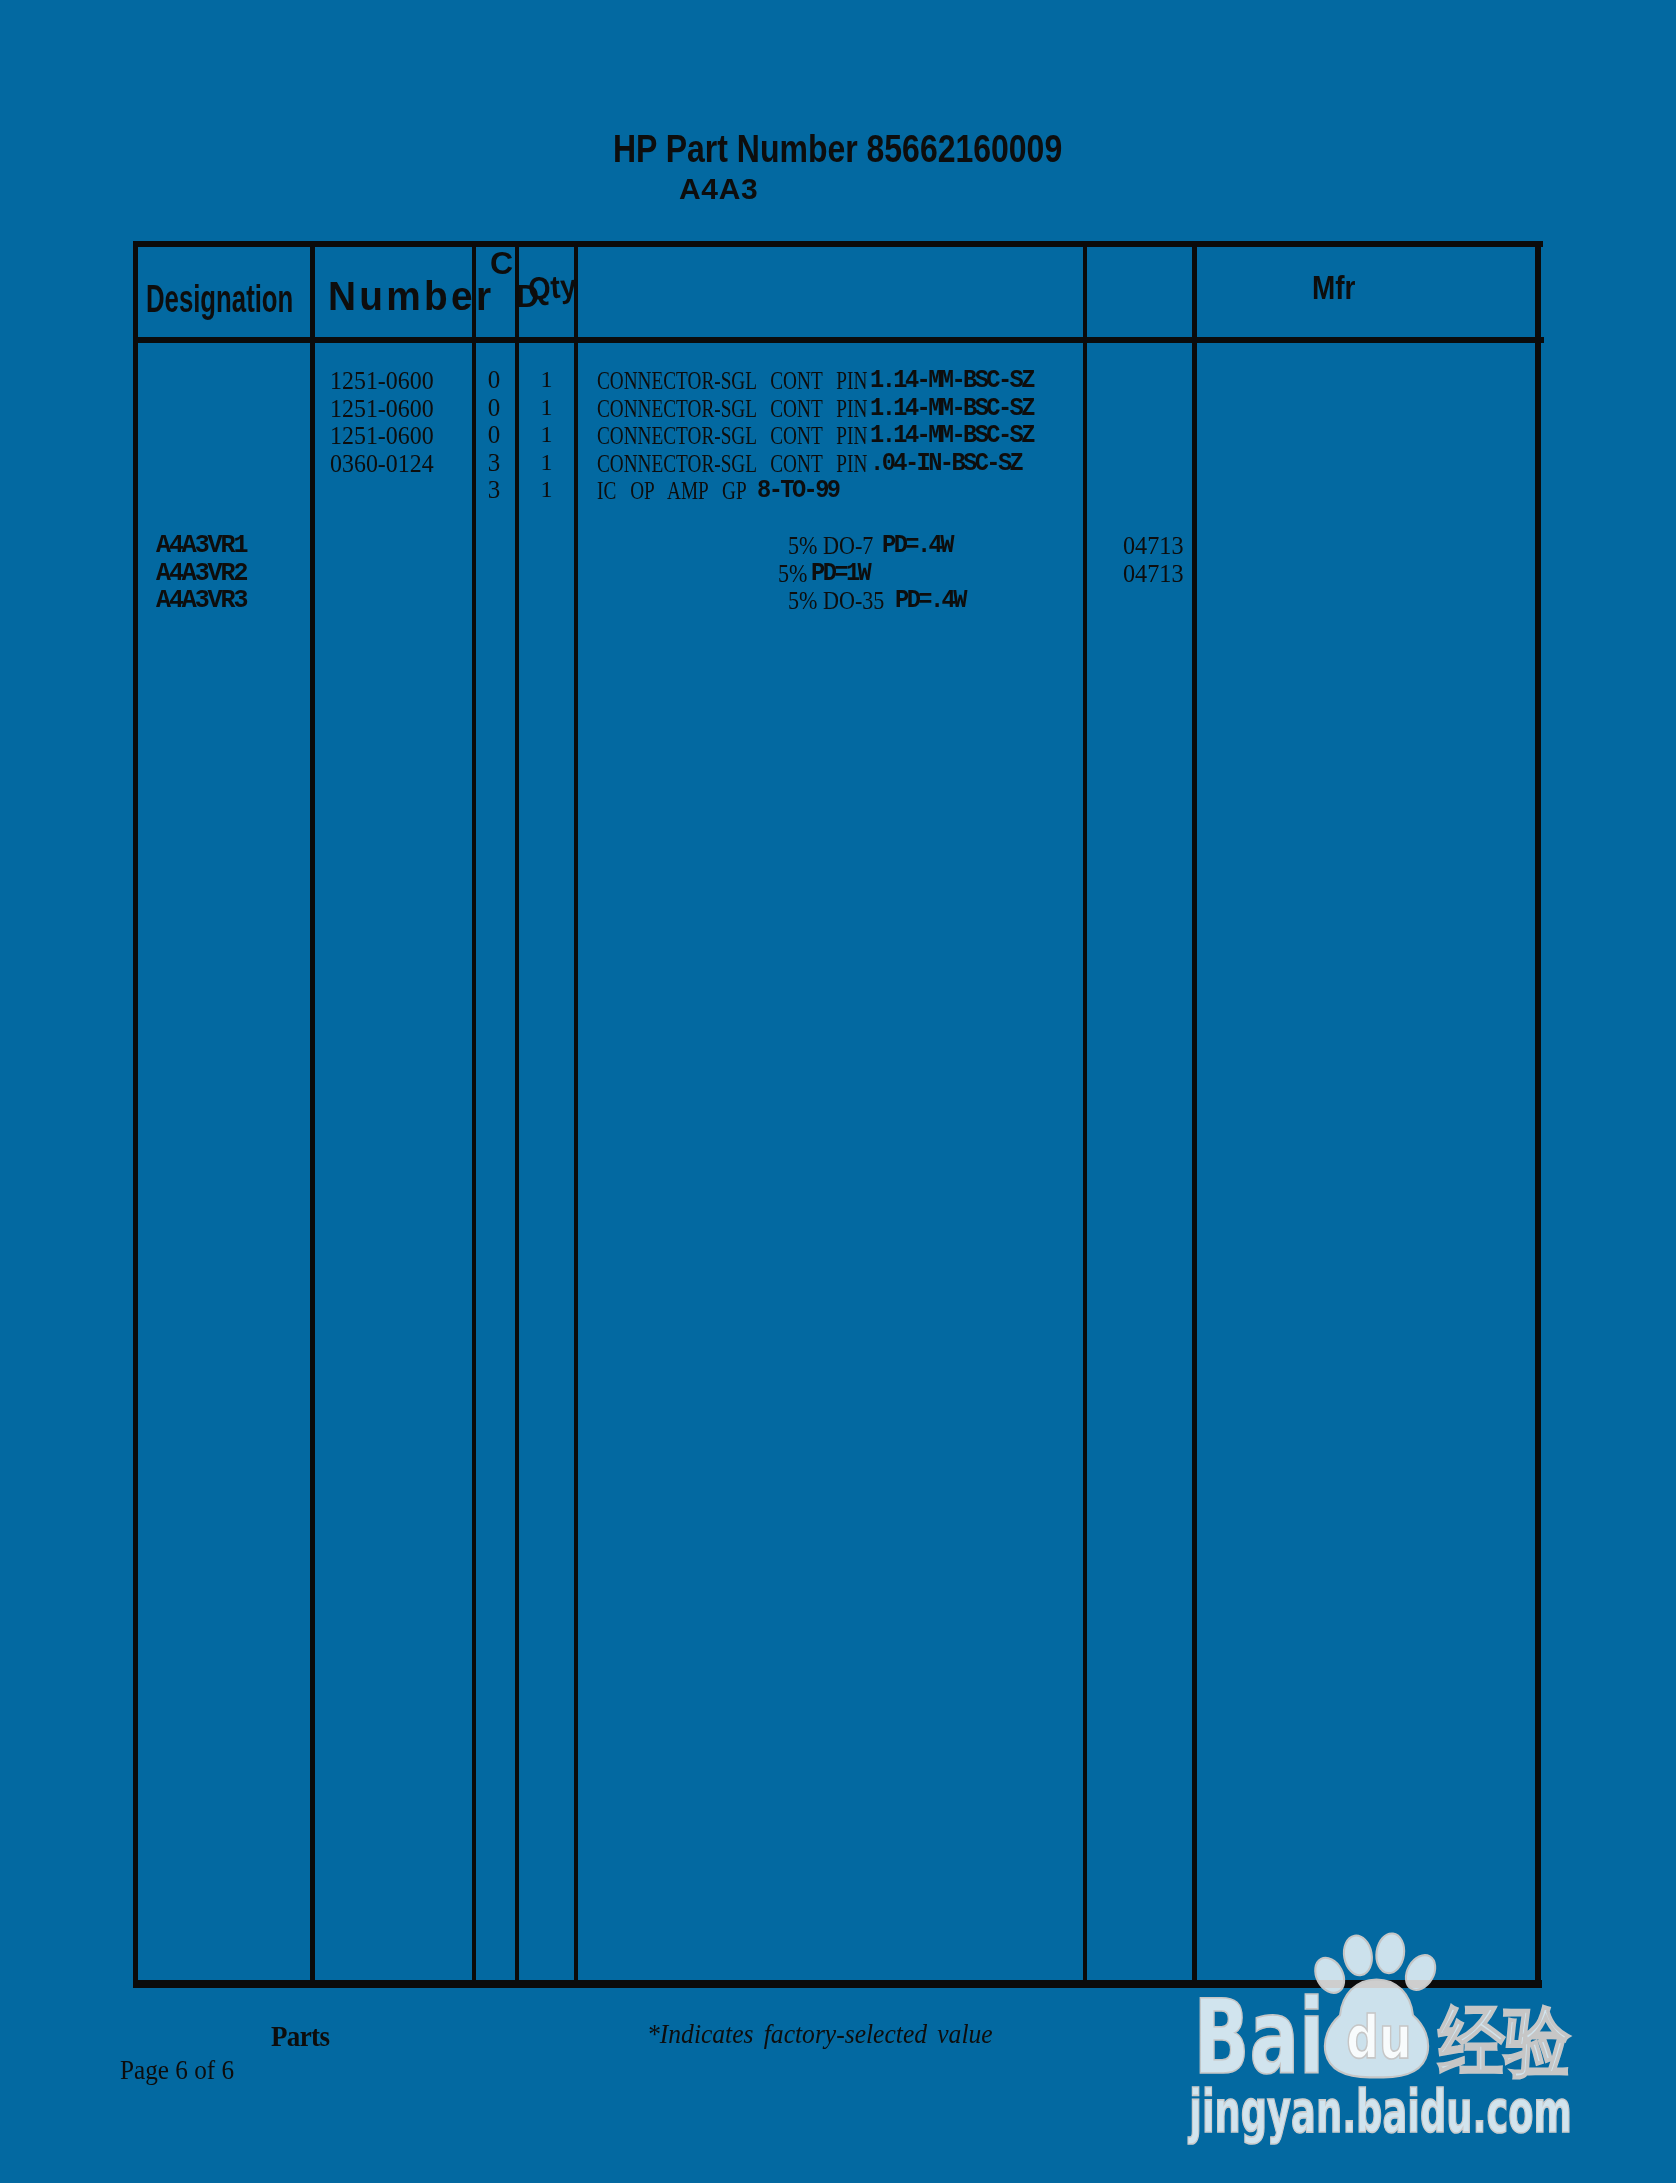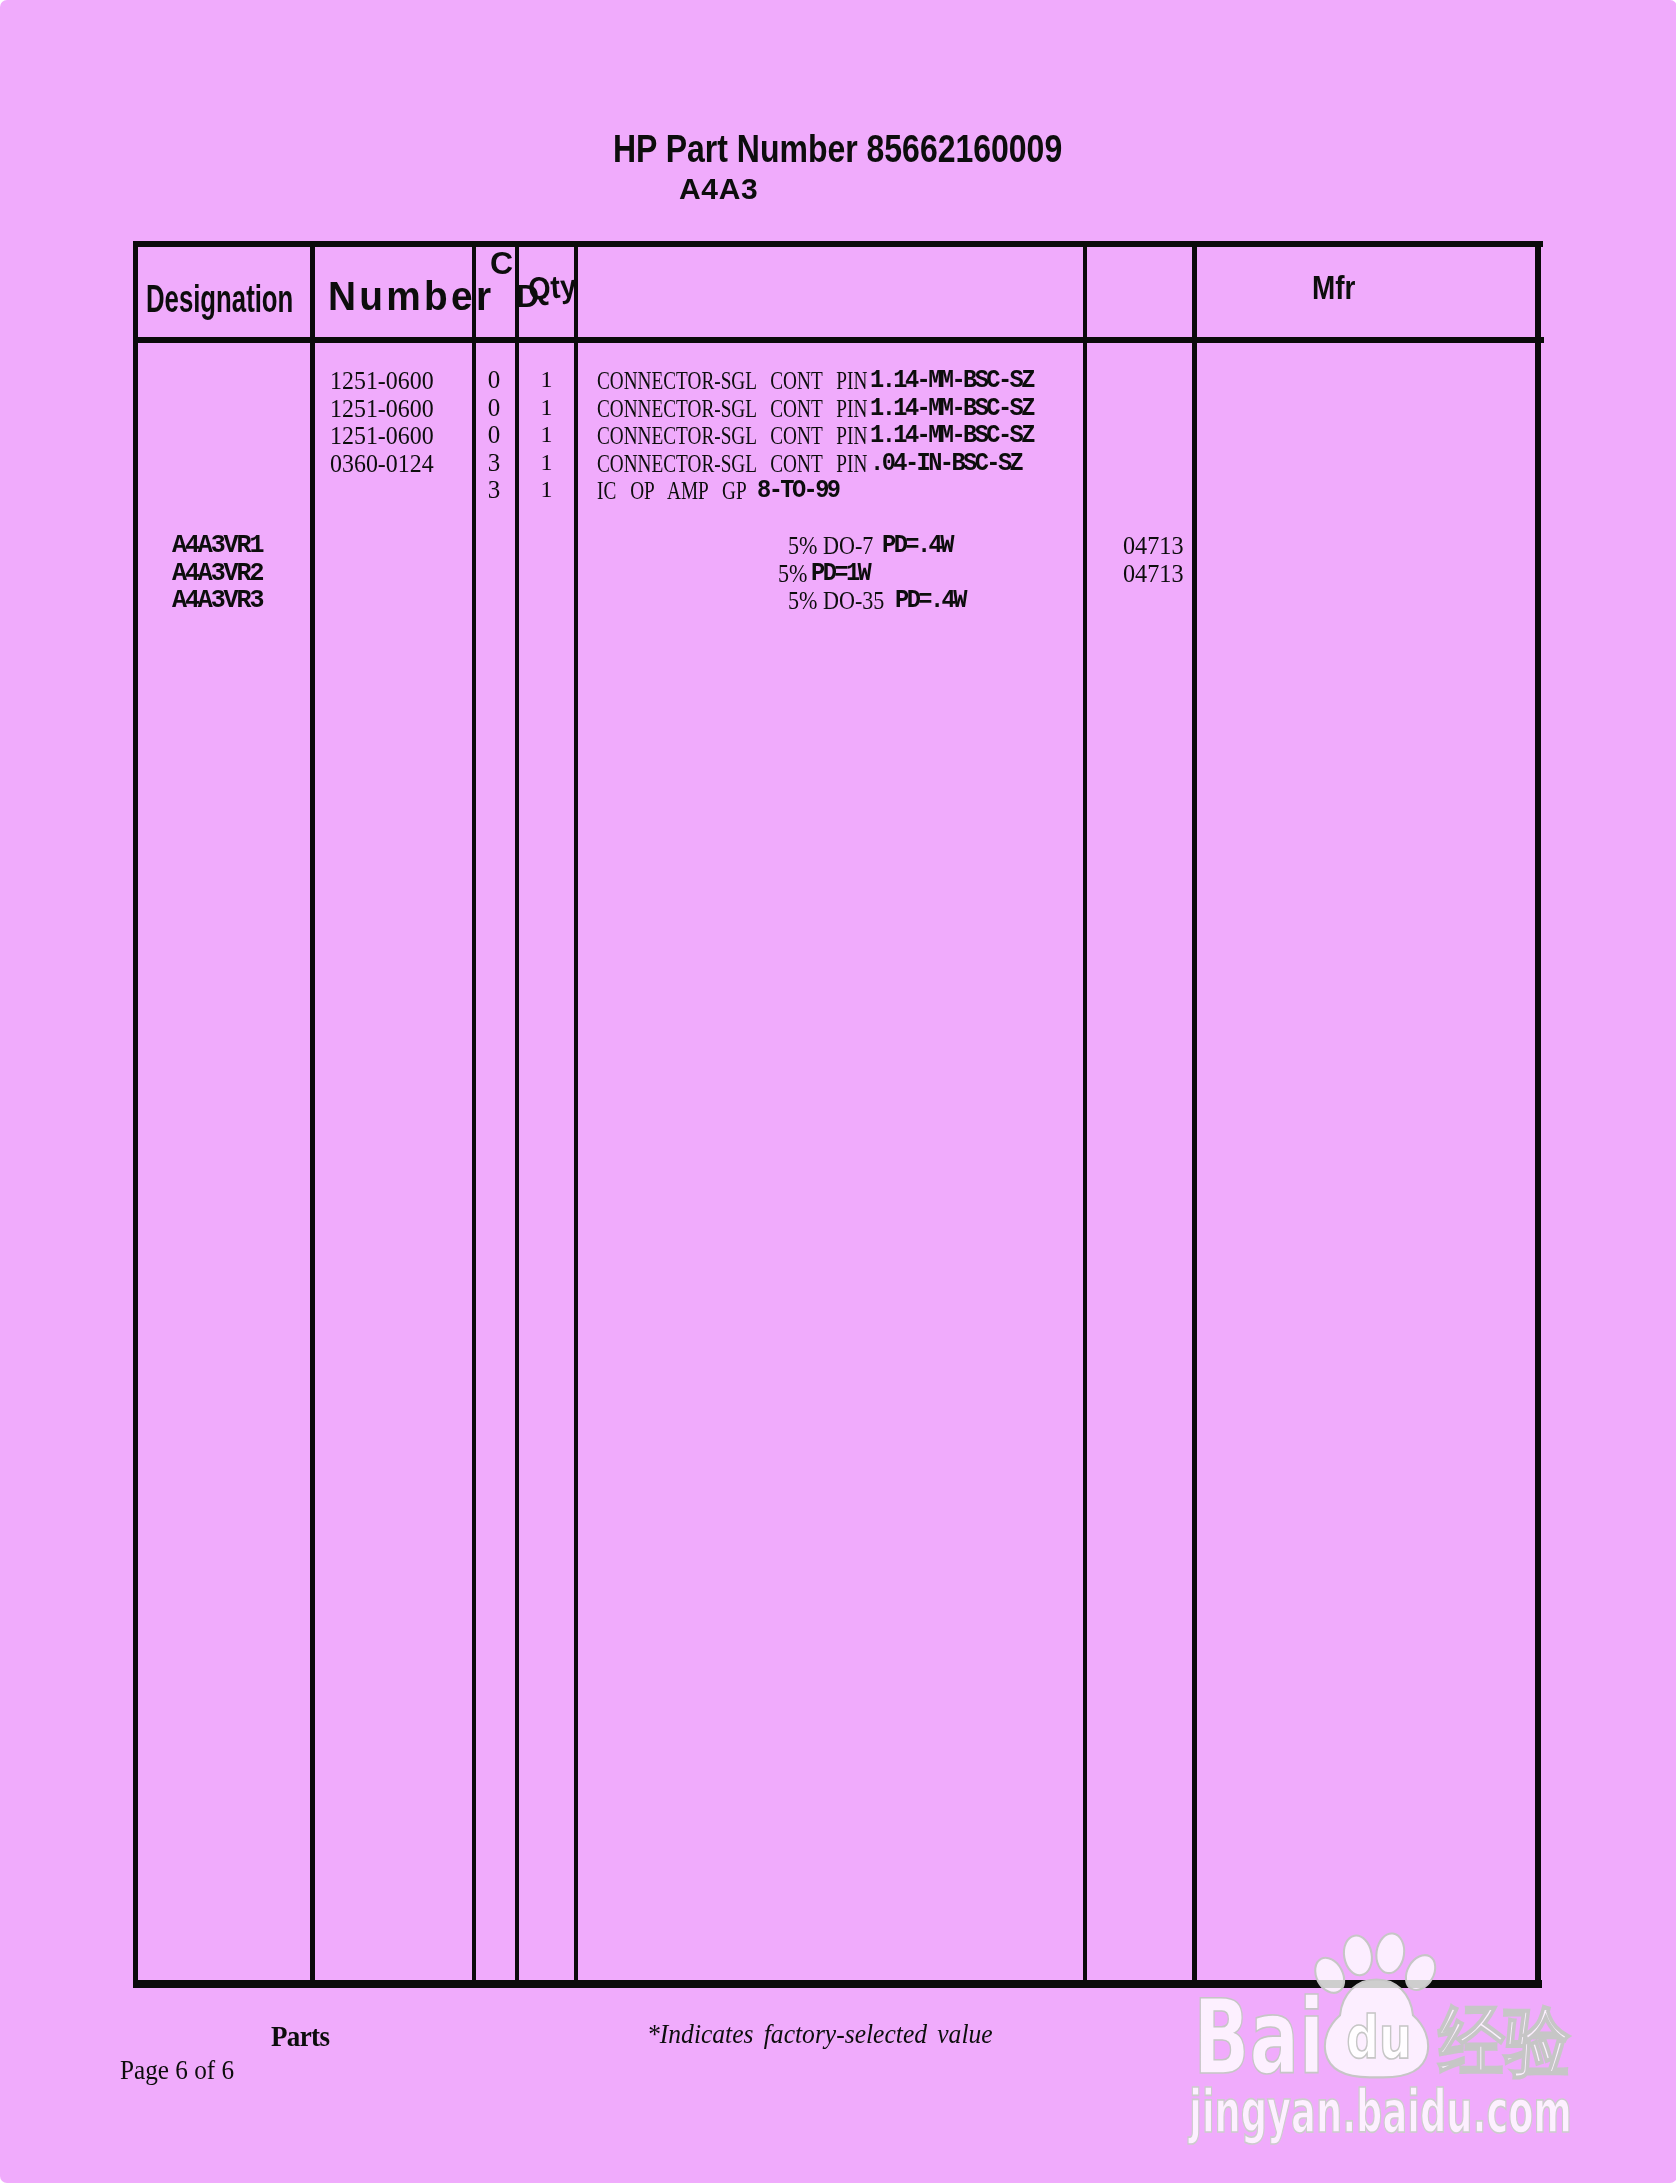--- a/index.html
+++ b/index.html
@@ -1,17 +1,17 @@
 <!DOCTYPE html>
 <html style="font-size:11px"><head>
 <meta charset="utf-8">
 <style>
   html,body{margin:0;padding:0;background:#ffffff;}
-  .page{position:relative;width:1677px;height:2183px;background:#f0abfc;overflow:hidden;
-        font-family:"Liberation Sans",sans-serif;color:#0d0d0d;border-radius:7px;}
+  .page{position:relative;width:1677px;height:2183px;background:#0369a1;overflow:hidden;
+        font-family:"Liberation Sans",sans-serif;color:#0d0d0d;}
   .abs{position:absolute;white-space:nowrap;transform-origin:0 0;}
   .ln{position:absolute;background:#0b0b0b;}
 
   
   .title{left:613px;top:127px;font-size:39px;font-weight:bold;transform:scaleX(.82);letter-spacing:0px;}
   .subtitle{left:679px;top:172px;font-size:30px;font-weight:bold;letter-spacing:0.7px;}
 
   
   .h-top{left:133px;top:241px;width:1410px;height:6.2px;}
   .h-head{left:133px;top:337px;width:1411px;height:6.2px;}
@@ -36,21 +36,21 @@
   
   .num{left:330px;font-family:"Liberation Serif",serif;font-size:26px;transform:scaleX(.92);}
   .cdv{left:472px;width:44px;text-align:center;font-family:"Liberation Serif",serif;font-size:25px;}
   .qtyv{left:516px;width:61px;text-align:center;font-family:"Liberation Serif",serif;font-size:24px;}
   .descn{left:597px;font-family:"Liberation Serif",serif;font-size:26px;transform:scaleX(.74);word-spacing:12.4px;}
   .descb{font-family:"Liberation Mono",monospace;font-weight:bold;font-size:25.5px;letter-spacing:-2.8px;transform:scaleX(.93);}
   .db14{left:870px;}
   .db5{left:757px;}
   .y1{top:366px}.y2{top:394px}.y3{top:421px}.y4{top:449px}.y5{top:476px}
 
-  .desig{left:172px;font-family:"Liberation Mono",monospace;font-weight:bold;font-size:25px;letter-spacing:-2.1px;}
+  .desig{left:156px;font-family:"Liberation Mono",monospace;font-weight:bold;font-size:25px;letter-spacing:-2.1px;}
   .vrn{font-family:"Liberation Serif",serif;font-size:26px;transform:scaleX(.85);}
   .vn1{left:788px}.vn2{left:778px}.vn3{left:788px}
   .vb1{left:882px}.vb2{left:811px}.vb3{left:895px}
   .code{left:1123px;font-family:"Liberation Serif",serif;font-size:25.5px;transform:scaleX(.95);}
   .w1{top:531px}.w2{top:559px}.w3{top:586px}
 
   
   .parts{left:271px;top:2019px;font-family:"Liberation Serif",serif;font-weight:bold;font-size:30px;transform:scaleX(.9);letter-spacing:-0.7px;}
   .note{left:647px;top:2018px;font-family:"Liberation Serif",serif;font-style:italic;font-size:27.5px;transform:scaleX(.93);word-spacing:4.1px;}
   .pageno{left:120px;top:2054px;font-family:"Liberation Serif",serif;font-size:28px;transform:scaleX(.9);}

